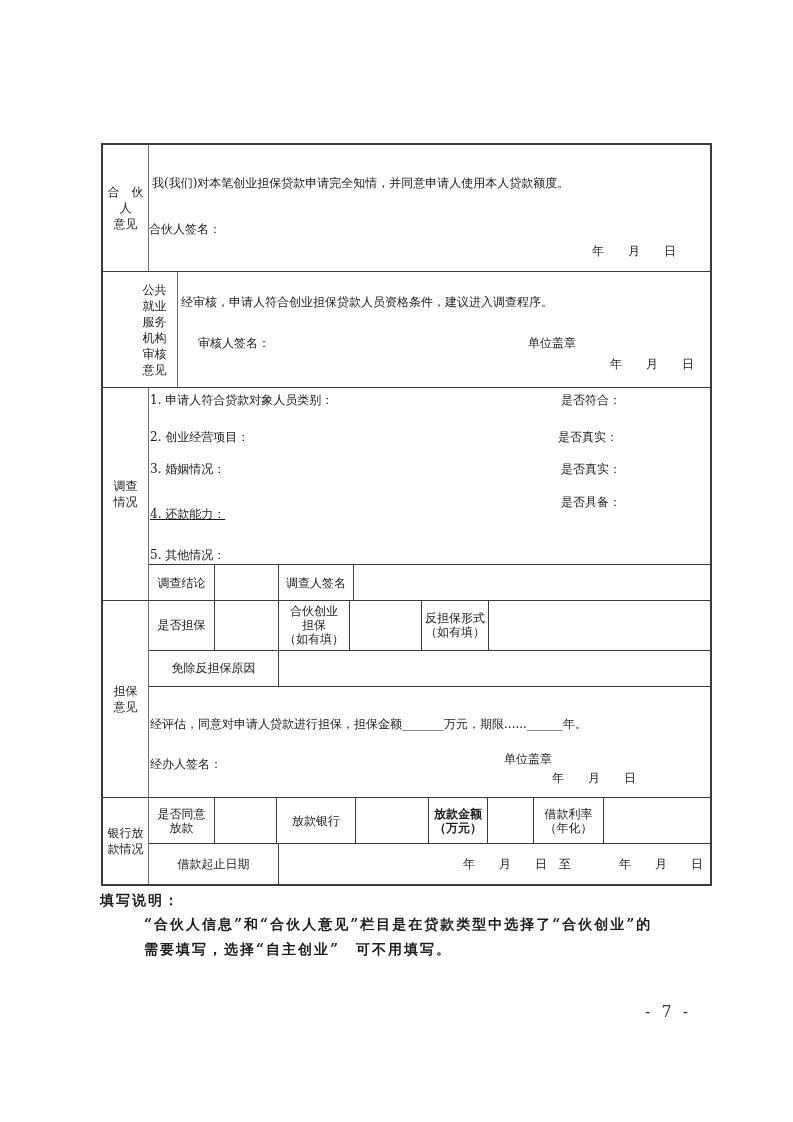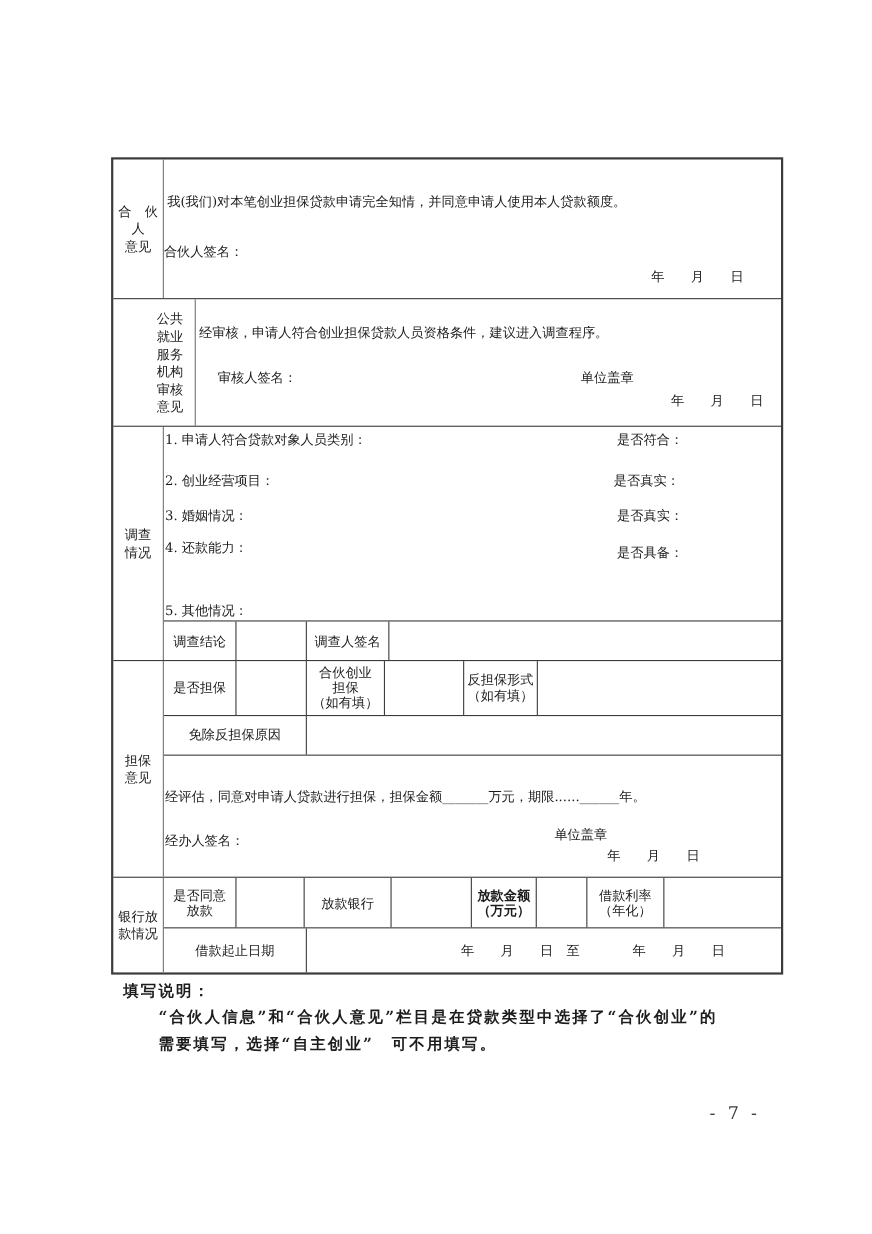--- a/index.html
+++ b/index.html
@@ -31,33 +31,33 @@
     display:flex; align-items:center; justify-content:center;
     text-align:center; font-size:12px; line-height:14px; white-space:pre-line;
   }
   .cell.last { border-right:none; }
   .r3 .textarea { height:177px; }
   .r3 .subrow { height:36px; border-top:1px solid #3b3b3b; }
   .r4 .subrow1 { height:50px; border-bottom:1px solid #3b3b3b; }
   .r4 .subrow2 { height:36px; border-bottom:1px solid #3b3b3b; }
   .r4 .textarea { height:111px; }
   .r5 .subrow1 { height:46px; border-bottom:1px solid #3b3b3b; }
-  .r5 .subrow2 { flex:1; }
+  .r5 .subrow2 { flex:1;gap:44px; }
   .w66{flex:0 0 66px;} .w64{flex:0 0 64px;} .w75{flex:0 0 75px;}
   .w71{flex:0 0 71px;} .w72{flex:0 0 72px;} .w67{flex:0 0 67px;}
   .w62{flex:0 0 62px;} .w79{flex:0 0 79px;} .w73{flex:0 0 73px;}
   .w59{flex:0 0 59px;} .w46{flex:0 0 46px;} .w70{flex:0 0 70px;}
   .w130{flex:0 0 130px;} .grow{flex:1;}
   .bold { font-weight:bold; }
   .datecell {
     justify-content:flex-start; padding-left:140px; white-space:pre;
   }
   .notes-title {
     position:absolute; left:100px; top:892px; font-size:14px; font-weight:bold;
-    letter-spacing:2px; white-space:pre;margin-left:12px;
+    letter-spacing:2px; white-space:pre;
   }
   .notes-line1 {
     position:absolute; left:144px; top:916px; font-size:14px; font-weight:bold;
     letter-spacing:2px; white-space:pre;
   }
   .notes-line2 {
     position:absolute; left:144px; top:941px; font-size:14px; font-weight:bold;
     letter-spacing:2px; white-space:pre;
   }
   .pagenum {
@@ -102,21 +102,21 @@
       <div class="lblcol">调查
 情况</div>
       <div class="rowbody">
         <div class="textarea">
           <div class="abs" style="top:4px; left:1px;">1. 申请人符合贷款对象人员类别：</div>
           <div class="abs" style="top:4px; left:412px;">是否符合：</div>
           <div class="abs" style="top:41px; left:1px;">2. 创业经营项目：</div>
           <div class="abs" style="top:41px; left:409px;">是否真实：</div>
           <div class="abs" style="top:73px; left:1px;">3. 婚姻情况：</div>
           <div class="abs" style="top:73px; left:412px;">是否真实：</div>
-          <div class="abs" style="top:102px; left:1px;">4. 还款能力：</div>
+          <div class="abs" style="top:118px; left:1px;text-decoration:underline;">4. 还款能力：</div>
           <div class="abs" style="top:106px; left:412px;">是否具备：</div>
           <div class="abs" style="top:143px; left:1px;margin-top:16px;">5. 其他情况：</div>
         </div>
         <div class="subrow">
           <div class="cell w66">调查结论</div>
           <div class="cell w64"></div>
           <div class="cell w75">调查人签名</div>
           <div class="cell grow last"></div>
         </div>
       </div>

